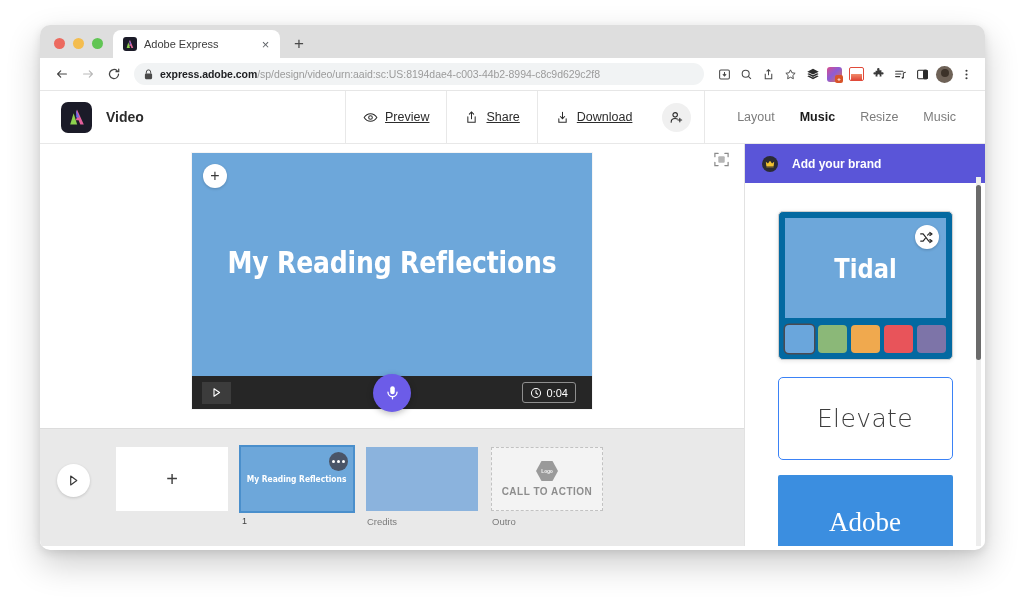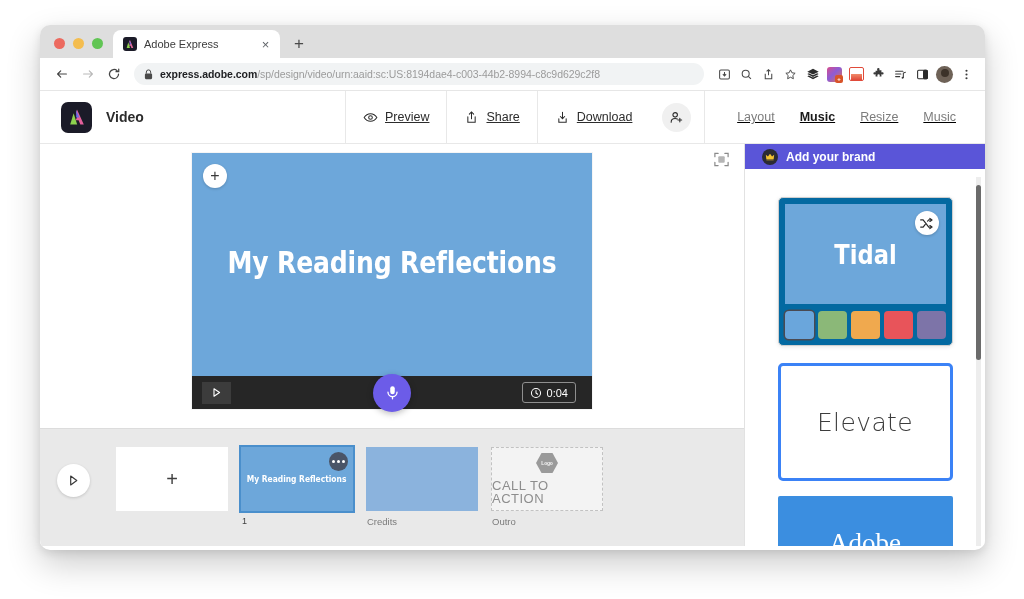--- a/index.html
+++ b/index.html
@@ -170,21 +170,20 @@
   }
   .invite {
     width: 29px; height: 29px; border-radius: 50%;
     background: #f0f0f0;
     display: flex; align-items: center; justify-content: center;
   }
   .hdr-tabs {
     margin-left: auto;
     display: flex; align-items: center; gap: 25px;
     padding-right: 29px;
-    text-decoration: underline;
   }
   .hdr-tab { font-size: 12.5px; color: #7c7c7c; }
   .hdr-tab.active { color: #1a1a1a; font-weight: 700; }
 
   
   .app-body {
     display: flex;
     height: 402px;
     position: relative;
   }
@@ -331,37 +330,37 @@
   }
   .tl-label.num { color: #3f3f3f; font-size: 9px; }
   .cta-badge {
     width: 22px; height: 20px;
     background: #9a9a9a;
     display:flex; align-items:center; justify-content:center;
     clip-path: polygon(25% 0, 75% 0, 100% 50%, 75% 100%, 25% 100%, 0 50%);
     color:#f3f3f3; font-size: 5px; font-weight:700; letter-spacing:-0.2px;
   }
   .cta-text {
-    font-size: 13px; font-weight: 400; color: #8d8d8d;
+    font-size: 10px; font-weight: 700; color: #8d8d8d;
     letter-spacing: 0.5px;
   }
 
   
   .panel {
     flex: 1;
     background: #ffffff;
     border-left: 1px solid #e2e2e2;
     position: relative;
     display: flex; flex-direction: column;
     overflow: hidden;
   }
   .brand-banner {
-    height: 25px;
+    height: 39px;
     background: #5a55d8;
-    display: flex; align-items: center; gap: 8px;
+    display: flex; align-items: center; gap: 14px;
     padding-left: 17px;
     flex-shrink: 0;
   }
   .crown {
     width: 16px; height: 16px; border-radius: 50%;
     background: #2b2b33;
     display: flex; align-items: center; justify-content: center;
   }
   .brand-banner span { color: #ffffff; font-size: 12px; font-weight: 700; }
   .themes {
@@ -405,22 +404,22 @@
   .swatches {
     display: flex; gap: 4px;
     margin-top: 7px;
   }
   .sw {
     flex: 1; height: 28px;
     border-radius: 4px;
   }
   .sw.active { box-shadow: 0 0 0 1.5px #4a4a52; }
   .theme-card.plain {
-    height: 118px;
-    border: 3px solid #3b82f6;
+    height: 83px;
+    border: 1px solid #3b82f6;
     display: flex; align-items: center; justify-content: center;
     background: #ffffff;
   }
   .theme-card.plain .ttl {
     font-size: 25px; color: #3d3d3d;
     font-family: "DejaVu Sans", sans-serif;
     font-weight: 300;
     letter-spacing: 0.4px;
   }
   .theme-card.filled {

